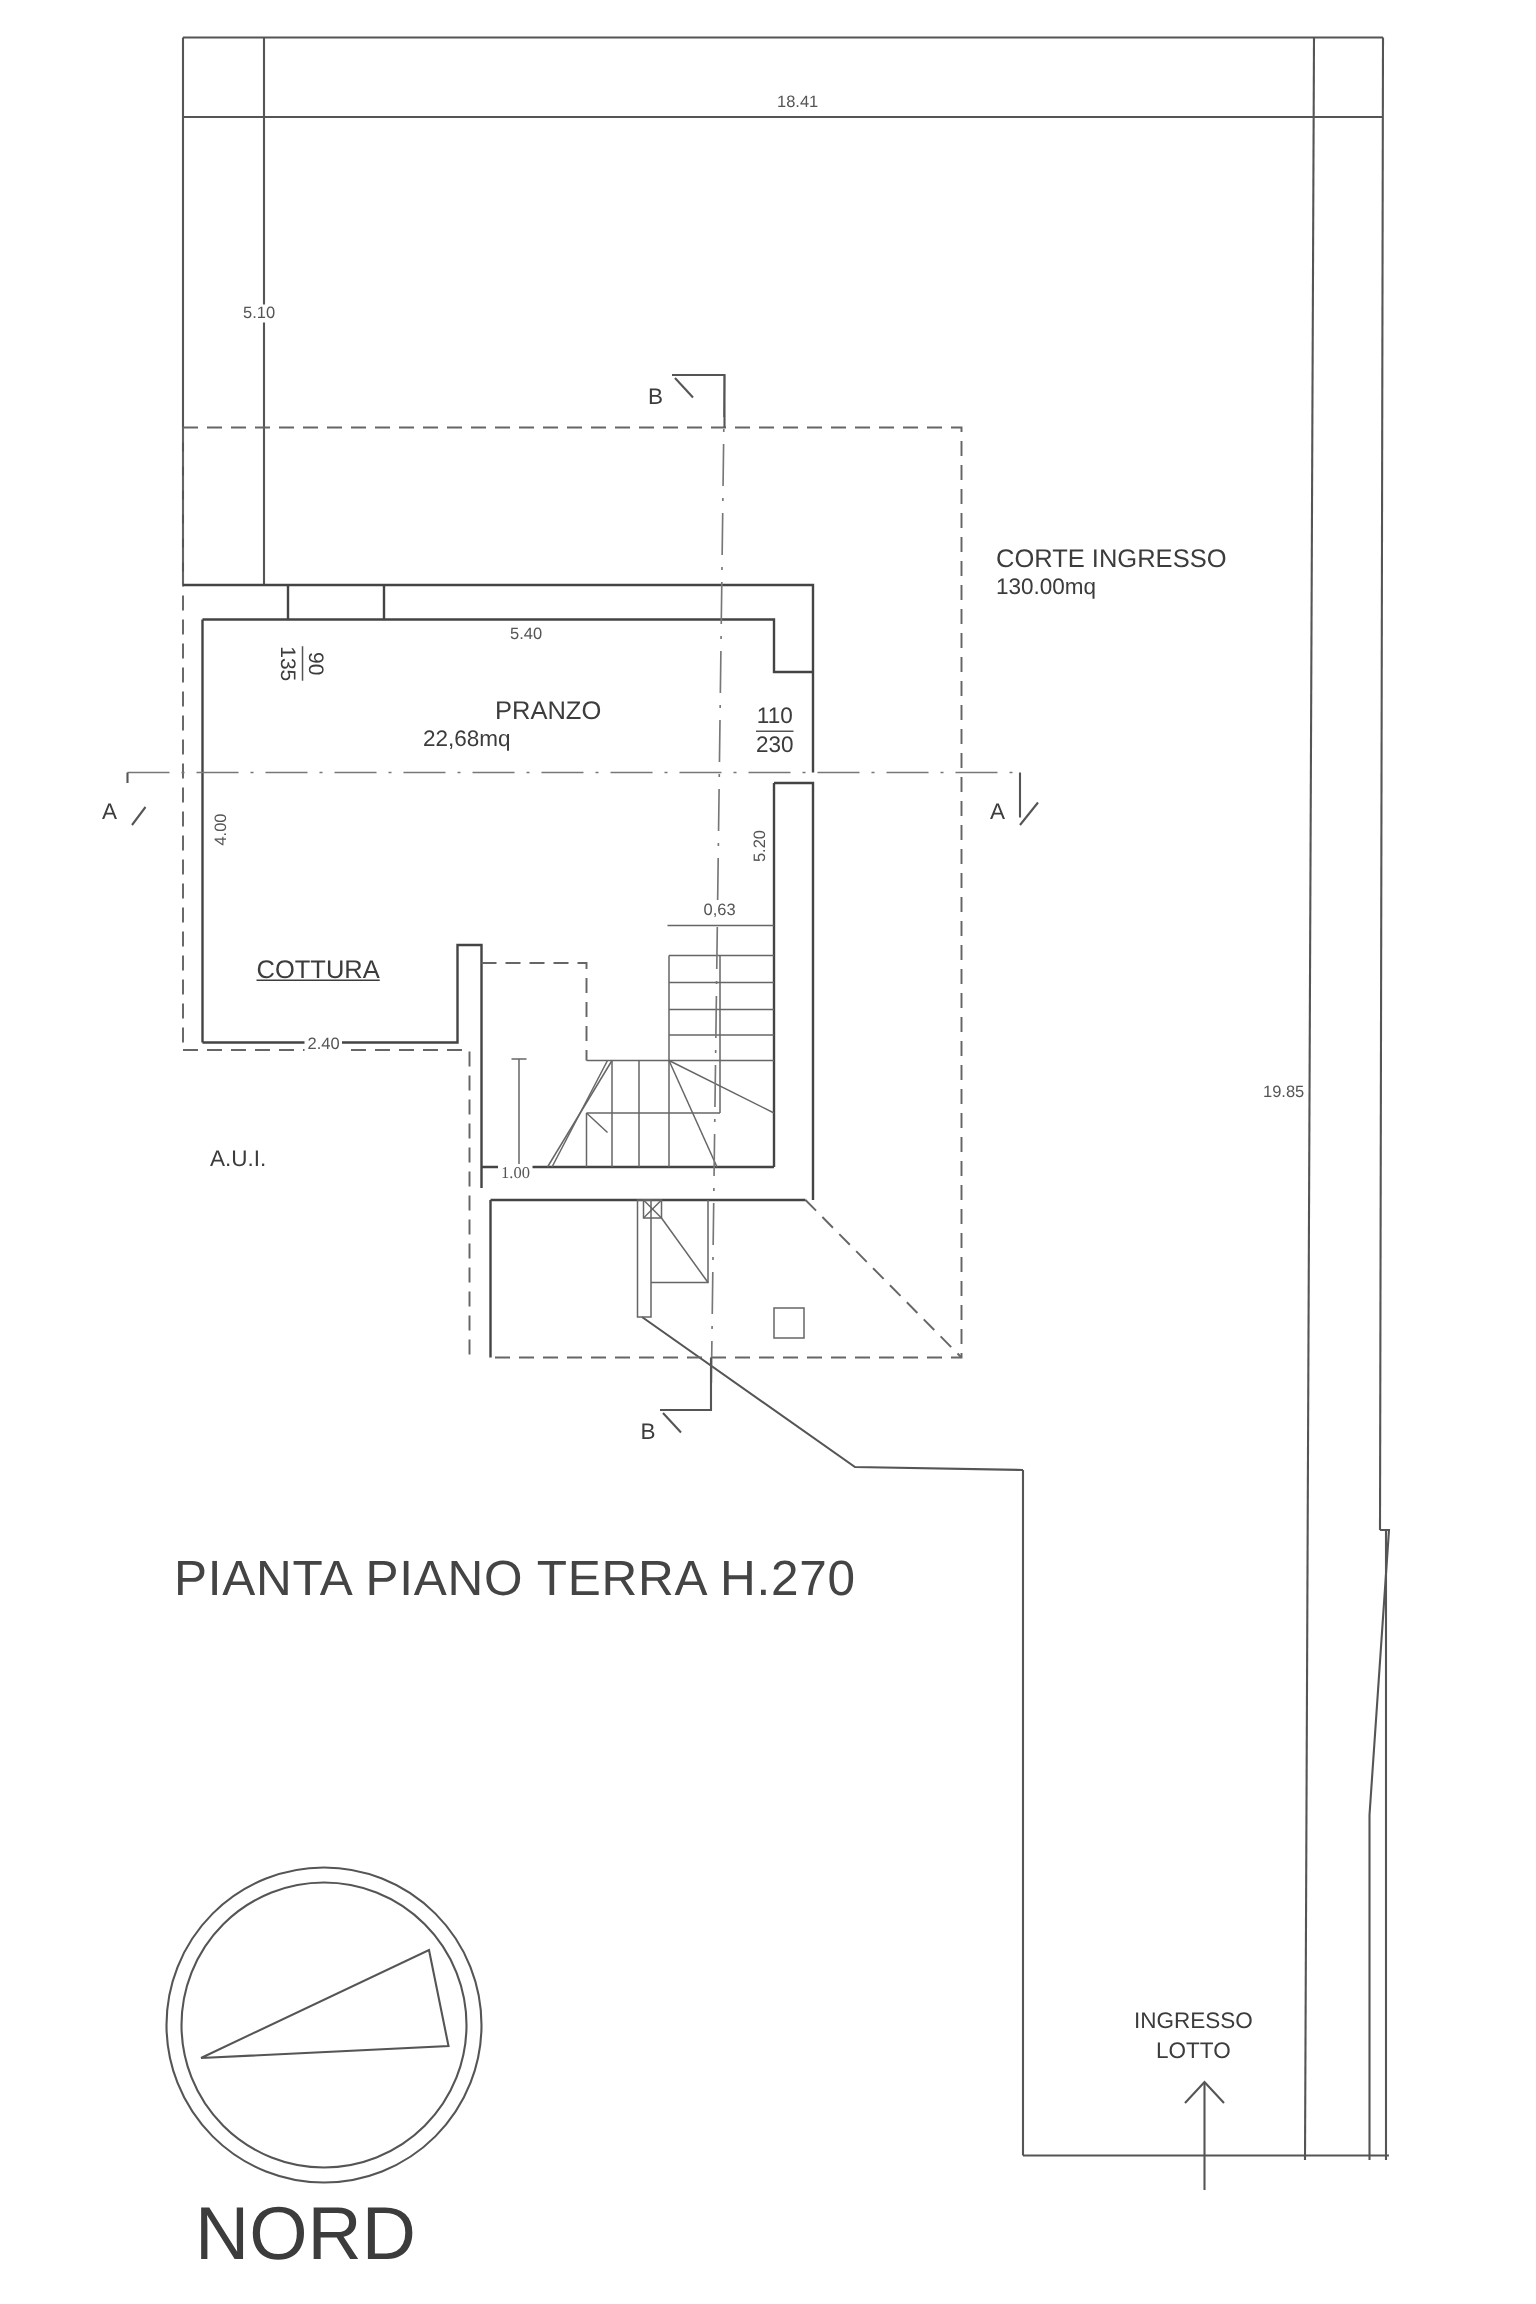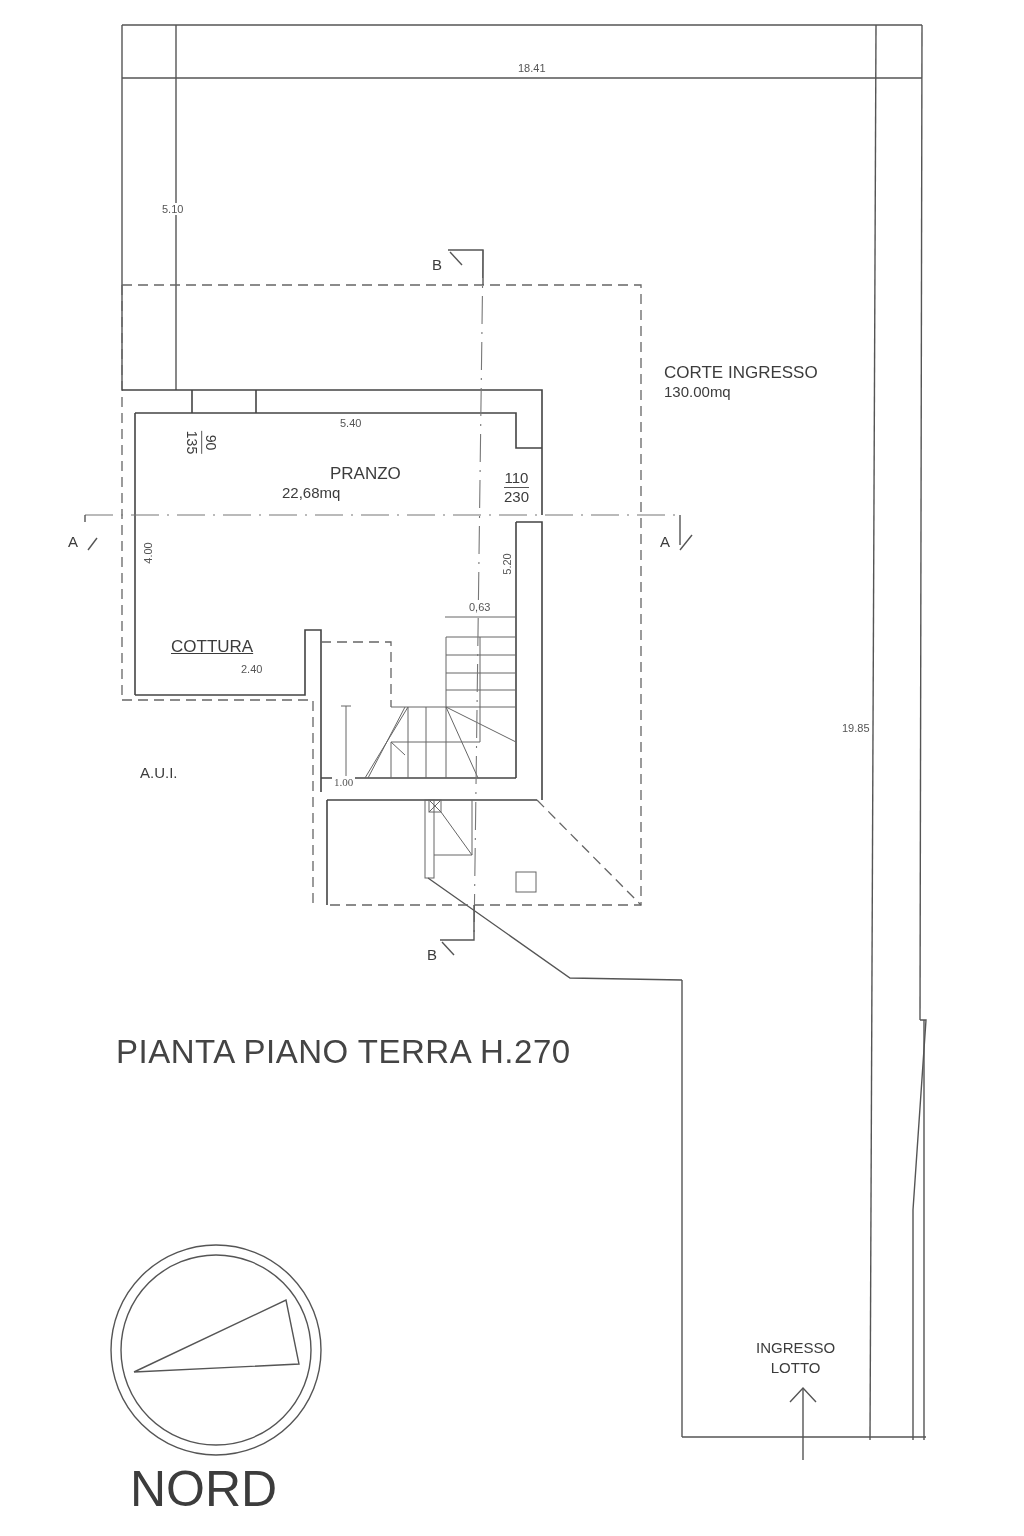--- a/index.html
+++ b/index.html
@@ -157,21 +157,21 @@
 <div class="lbl area" style="left:664px; top:383px;">130.00mq</div>
 
 <div class="lbl room" style="left:282px; top:464px;margin-left:48px;">PRANZO</div>
 <div class="lbl area" style="left:282px; top:484px;">22,68mq</div>
 
 <div class="lbl room" style="left:171px; top:637px;text-decoration:underline;">COTTURA</div>
 <div class="lbl room" style="left:140px; top:764px; font-size:15px;">A.U.I.</div>
 
 <div class="lbl dim" style="left:314px; top:417px;margin-left:24px;">5.40</div>
 <div class="lbl dim vert" style="left:135px; top:547px;">4.00</div>
-<div class="lbl dim" style="left:203px; top:663px;margin-left:36px;">2.40</div>
+<div class="lbl dim" style="left:203px; top:690px;">2.40</div>
 <div class="lbl dim vert" style="left:494px; top:558px;">5.20</div>
 <div class="lbl dim" style="left:467px; top:601px;">0,63</div>
 <div class="lbl dim" style="left:332px; top:776px;font-family:Liberation Serif, serif;">1.00</div>
 
 <div class="lbl frac vert90" style="left:190px; top:424px; font-size:14px;">
   <span class="num">90</span>
   <span>135</span>
 </div>
 
 <div class="lbl frac" style="left:504px; top:469px;">

